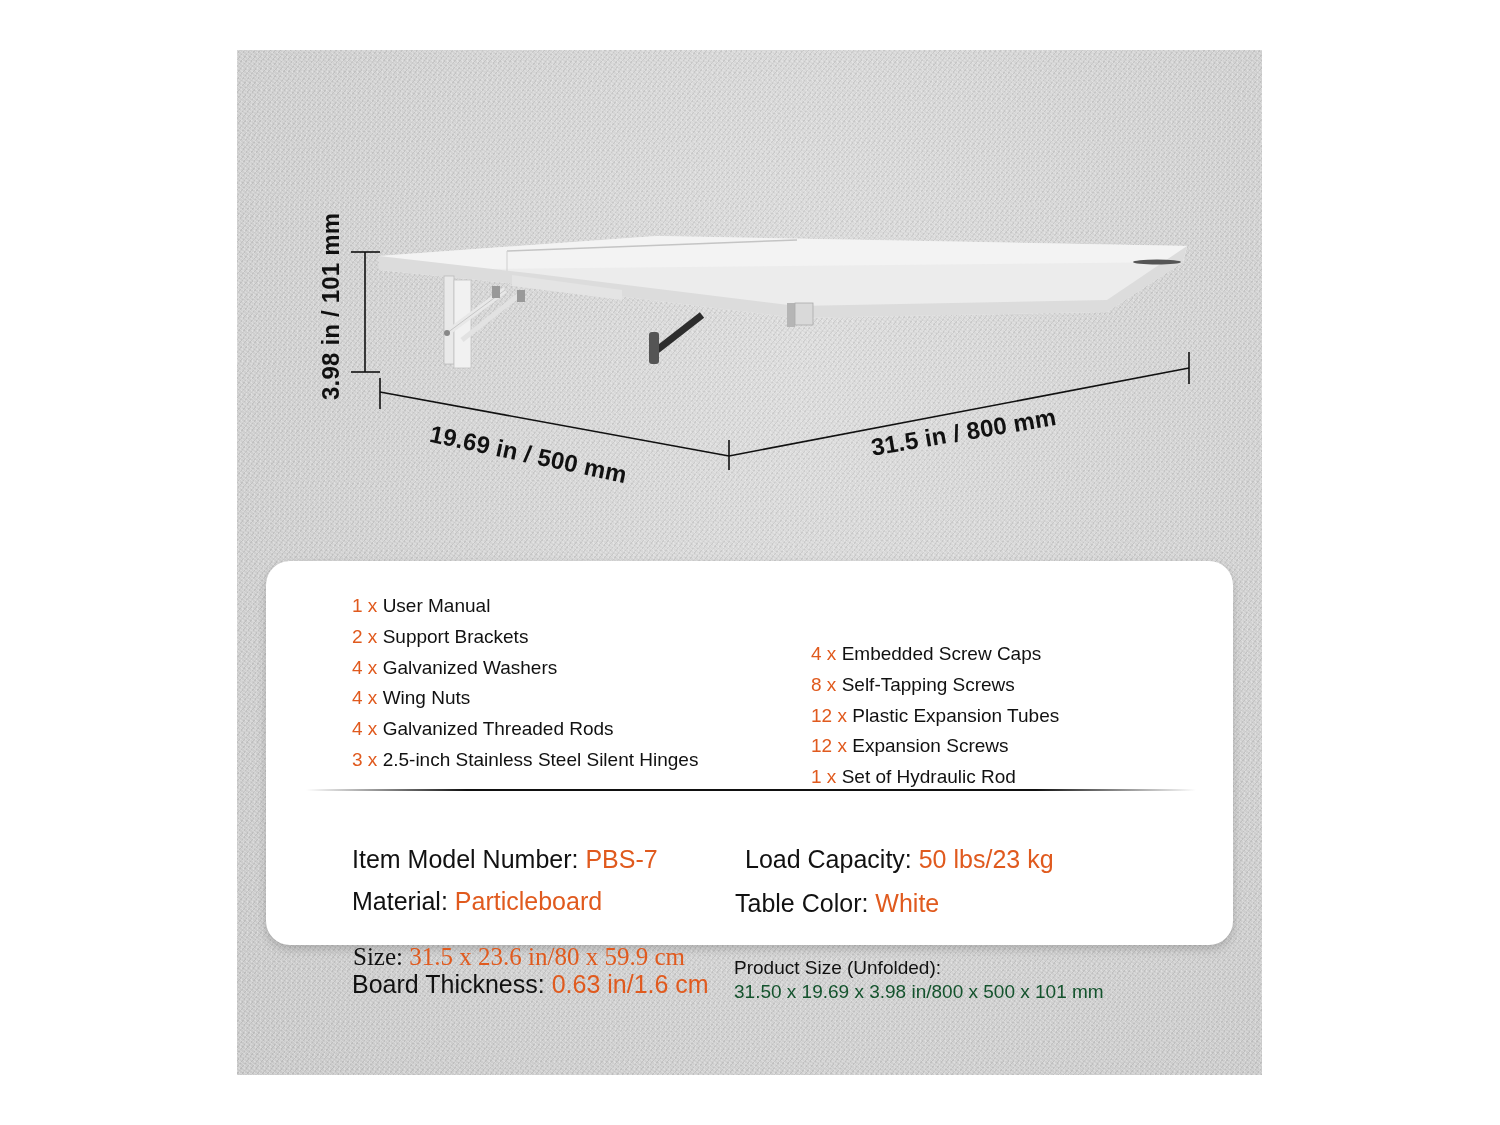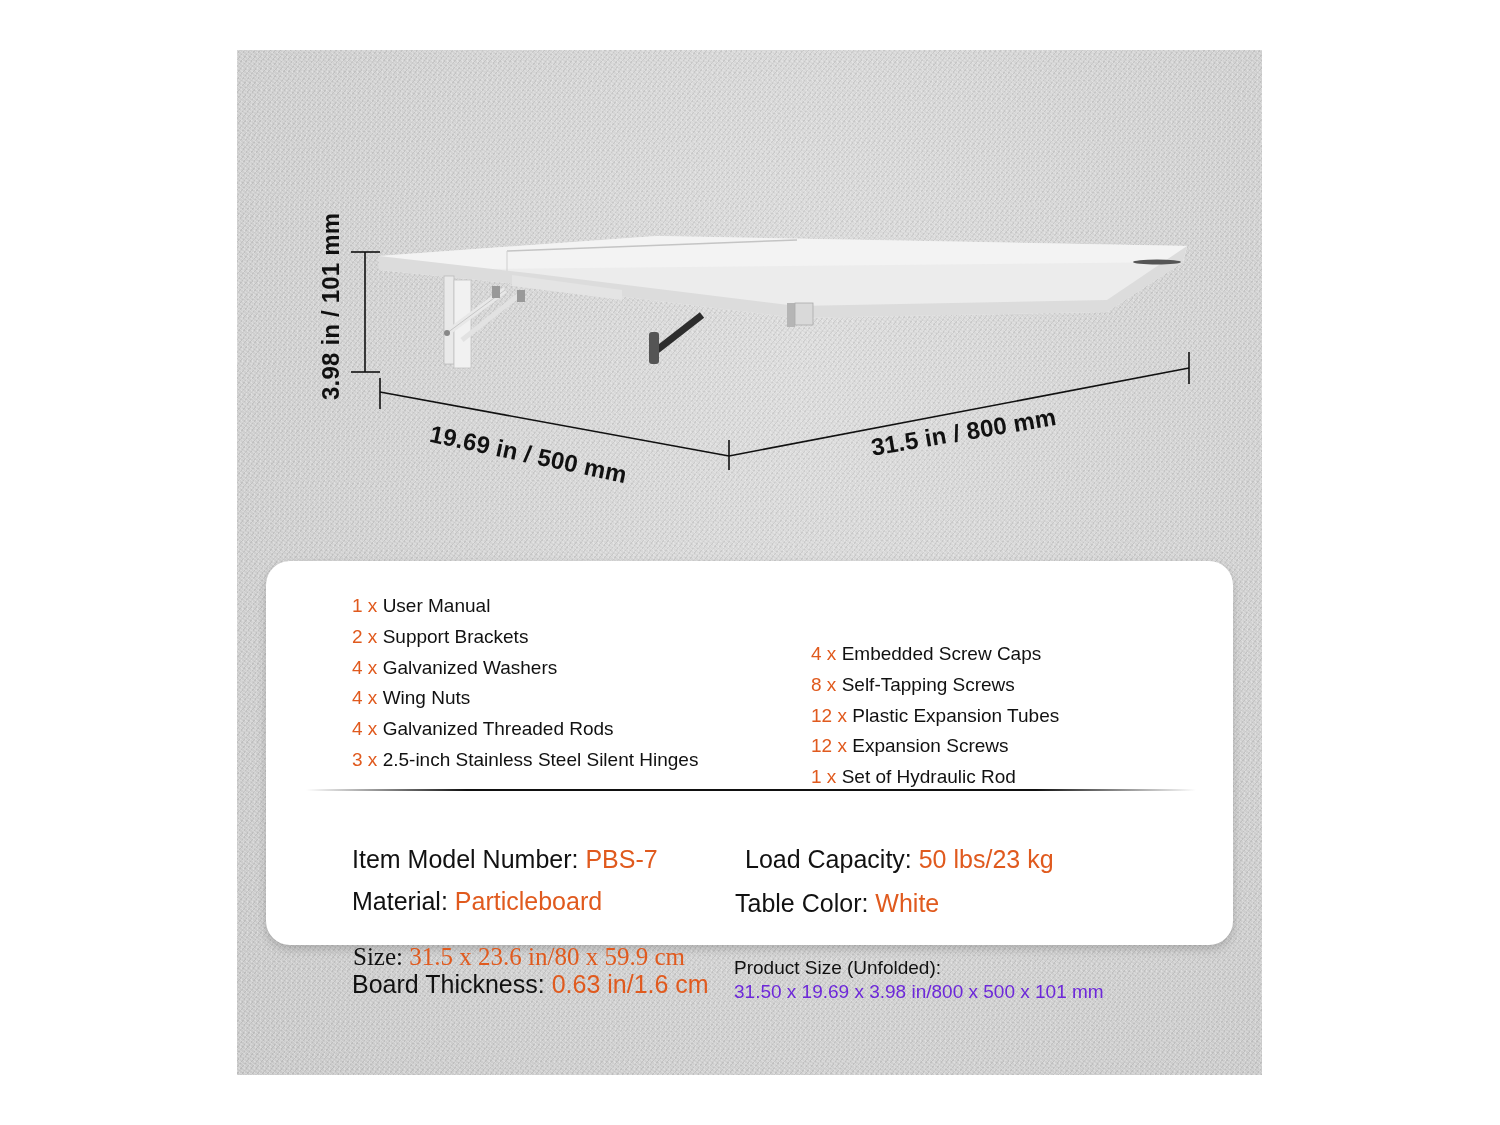--- a/index.html
+++ b/index.html
@@ -42,21 +42,21 @@
     .qty { color: #e05a1e; }
 
     .divider {
       position: absolute; left: 40px; top: 228px; width: 890px; height: 2px;
       background: linear-gradient(90deg, rgba(0,0,0,0) 0%, #111 18%, #111 82%, rgba(0,0,0,0) 100%);
     }
 
     .spec { position: absolute; font-size: 25px; white-space: nowrap; color: #111; }
     .spec .val { color: #e05a1e; }
     .spec-block { position: absolute; font-size: 19px; color: #111; line-height: 24px; }
-    .spec-block .val { color: #6d28d9; display: block; }
+    .spec-block .val { color: #14532d; display: block; }
   </style>
 </head>
 <body>
 
 <div class="panel">
   <div class="product">
     <svg width="1025" height="510" viewBox="0 0 1025 510">
 
       <polygon points="142,206 420,186 950,196 946,212 870,262 560,268 300,236 142,220" fill="#ececec"></polygon>
       <polygon points="142,206 420,186 950,196 946,212 142,220" fill="#f3f3f3"></polygon>

